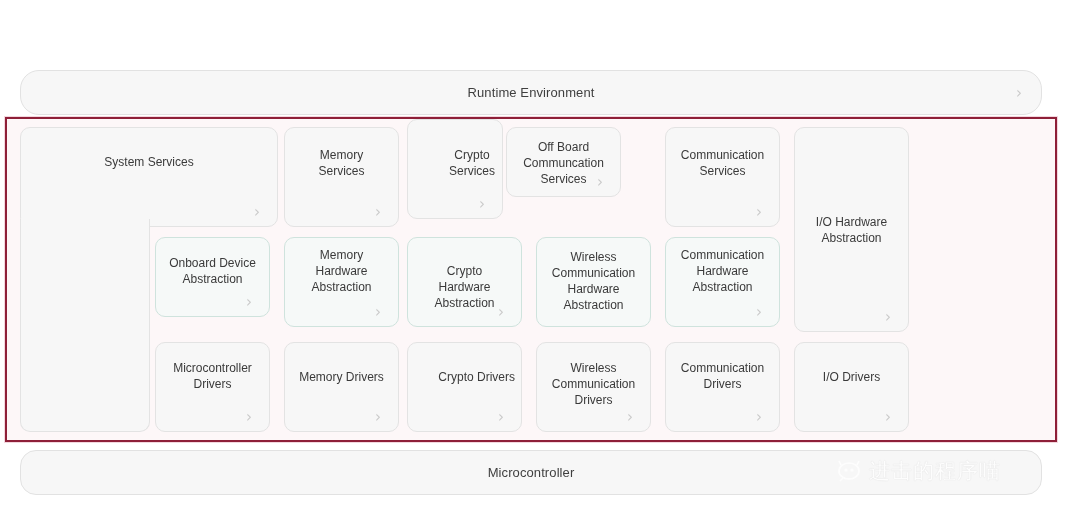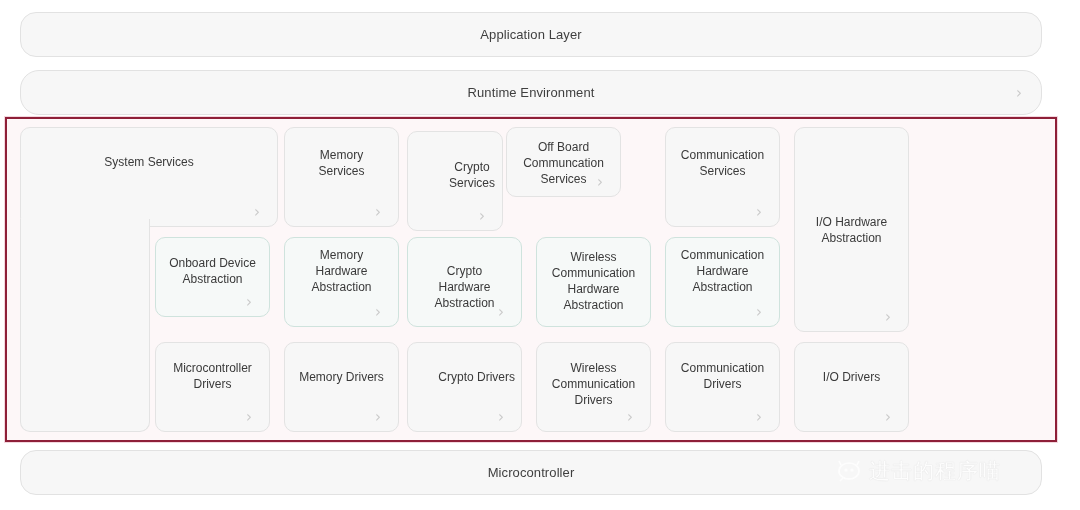--- a/index.html
+++ b/index.html
@@ -132,23 +132,20 @@
     letter-spacing: 1px;
     white-space: nowrap;
     font-family: "DejaVu Sans", sans-serif;
   }
 </style>
 </head>
 <body>
 
 <div id="canvas">
 
-  <div class="layer" id="layer-application" style="left:20px; top:12px; width:1022px; height:45px;">
-    <span class="layer-label">Application Layer</span>
-  </div>
 
   <div class="layer" id="layer-rte" style="left:20px; top:70px; width:1022px; height:45px;border-radius:19px;">
     <span class="layer-label">Runtime Environment</span>
     <span class="chev layer-chev">›</span>
   </div>
 
   <div id="bsw-frame">
 
     <div class="card" style="left:13px; top:8px; width:258px; height:100px;">
       <span class="card-label" style="margin-top:26px;">System Services</span>
@@ -157,21 +154,21 @@
 
     <div class="card" style="left:13px; top:100px; width:130px; height:213px; border-top:none; border-top-left-radius:0; border-top-right-radius:0;"></div>
     <div style="position:absolute; left:14px; top:99px; width:128px; height:3px; background:#f7f7f7;"></div>
 
     <div class="card" style="left:277px; top:8px; width:115px; height:100px;">
       <span class="card-label" style="margin-top:19px;">Memory
 Services</span>
       <span class="chev">›</span>
     </div>
 
-    <div class="card" style="left:400px; top:12px; width:96px; height:100px;padding-left:34px;">
+    <div class="card" style="left:400px; top:0; width:96px; height:100px;padding-left:34px;">
       <span class="card-label" style="margin-top:27px;">Crypto Services</span>
       <span class="chev">›</span>
     </div>
 
     <div class="card" style="left:499px; top:8px; width:115px; height:70px;">
       <span class="card-label" style="margin-top:11px;">Off Board
 Communcation
 Services</span>
       <span class="chev">›</span>
     </div>

